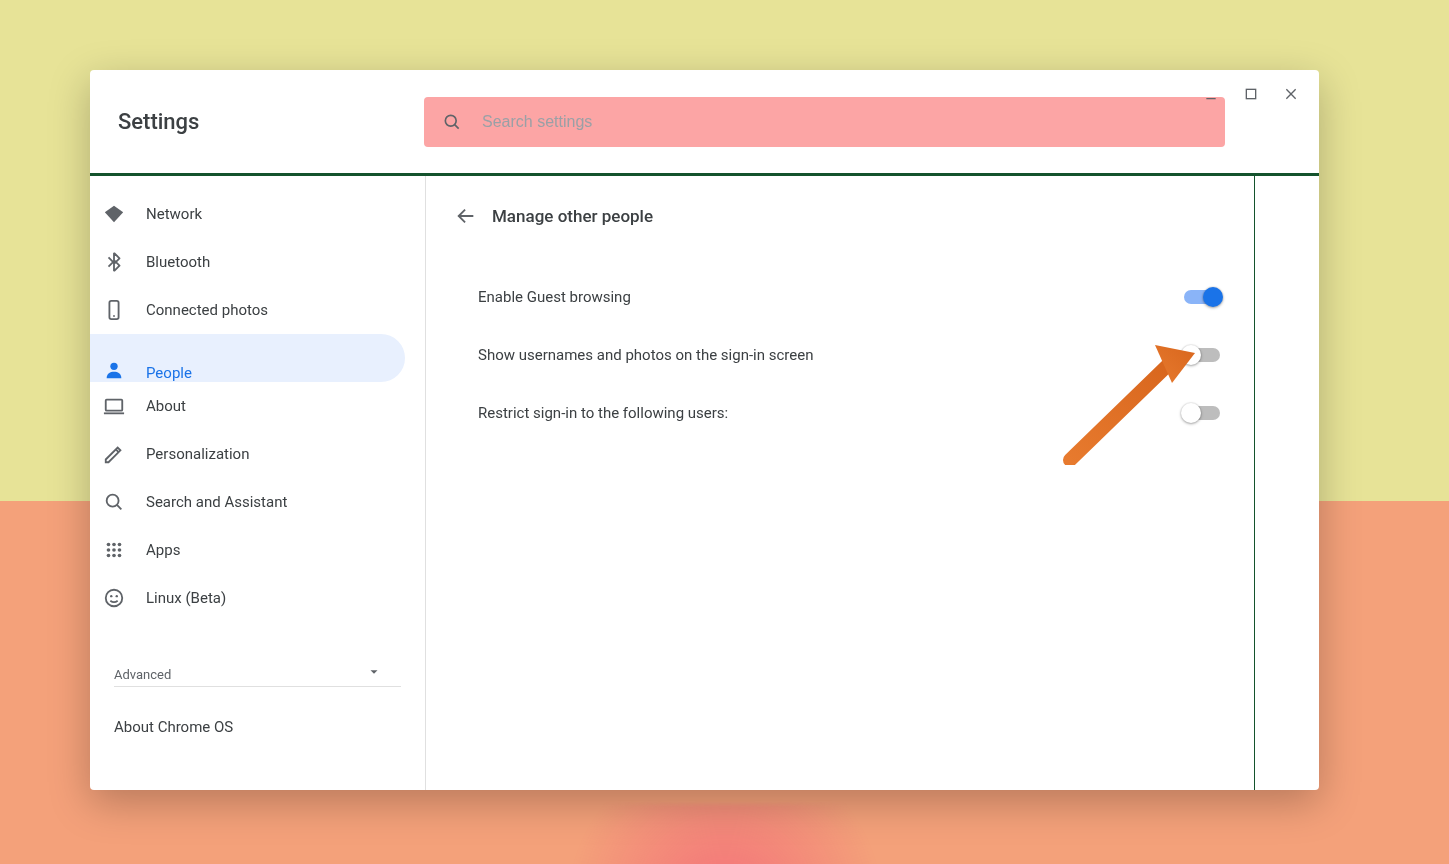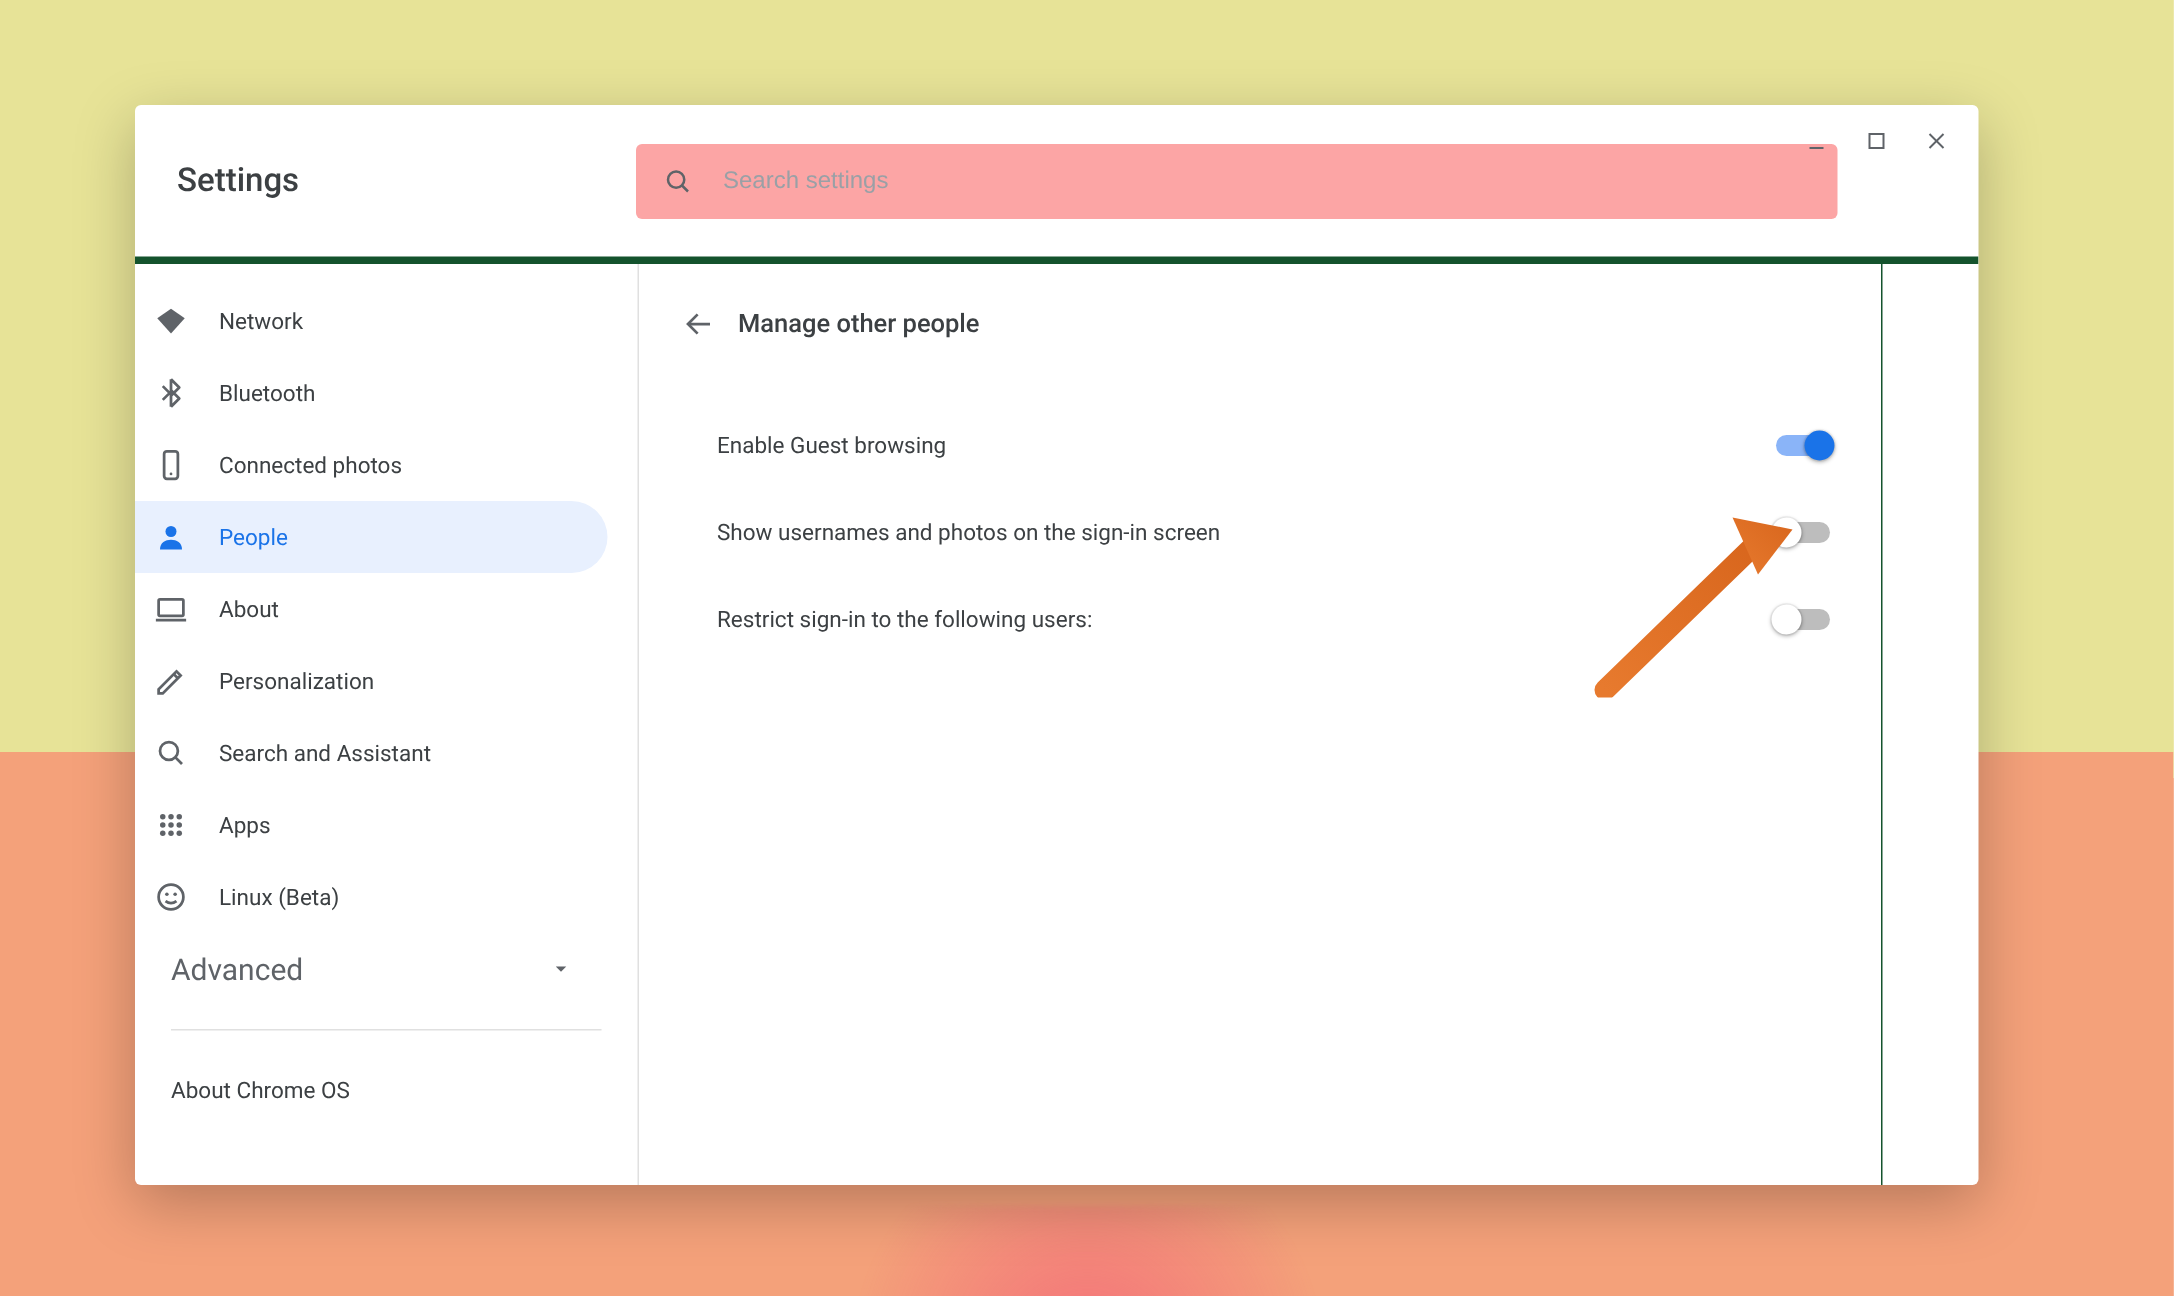--- a/index.html
+++ b/index.html
@@ -57,21 +57,21 @@
     display:flex; align-items:center; justify-content:center;
     color:#5f6368;
     cursor:pointer;
   }
   .window-controls .ctl svg { width:16px; height:16px; }
 
   .header {
     display:flex;
     align-items:center;
     height: 106px;
-    border-bottom: 5px solid #14532d;
+    border-bottom: 3px solid #14532d;
     padding: 0 24px 0 24px;
   }
   .header-title {
     width: 310px;
     font-size: 22px;
     font-weight: 500;
     color:#3c4043;
     padding-left: 4px;
   }
   .search-wrap {
@@ -127,31 +127,32 @@
     width: 24px; height: 24px;
     display:flex; align-items:center; justify-content:center;
     color:#5f6368;
     margin-right: 20px;
     flex-shrink:0;
   }
   .nav-item .nav-icon svg { width:22px; height:22px; }
   .nav-item.active {
     background:#e8f0fe;
     color:#1a73e8;
+    align-items:flex-end;
   }
   .nav-item.active .nav-icon { color:#1a73e8; }
 
   .advanced-row {
     display:flex;
-    align-items:flex-start;
+    align-items:flex-end;
     justify-content:space-between;
     padding: 0 24px;
     height: 48px;
     color:#5f6368;
-    font-size:20px;
+    font-size:13px;
     cursor:pointer;
     margin: 12px 20px 0 0;
   }
   .advanced-row .chevron { color:#5f6368; }
   .sidebar-divider {
     height:1px; background:#e0e0e0;
     margin: 4px 24px;
   }
   .about-row {
     display:flex; align-items:center;

